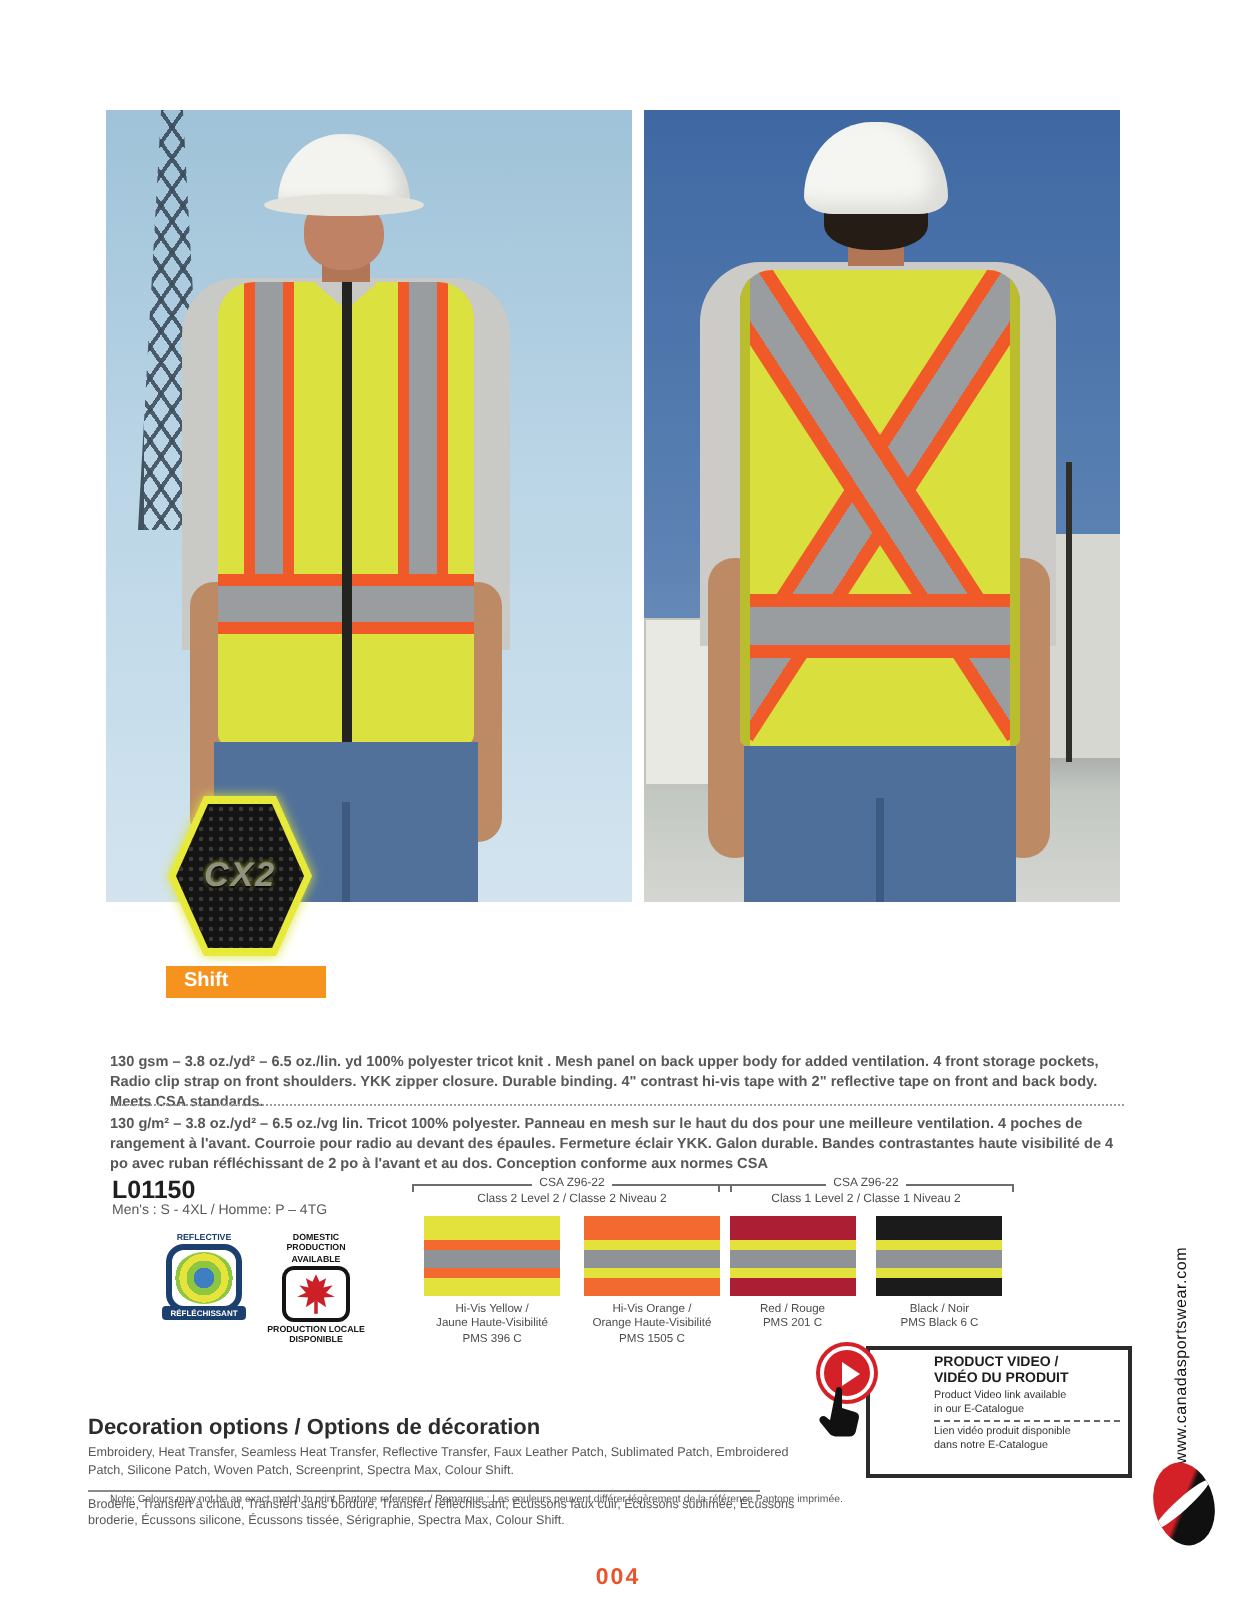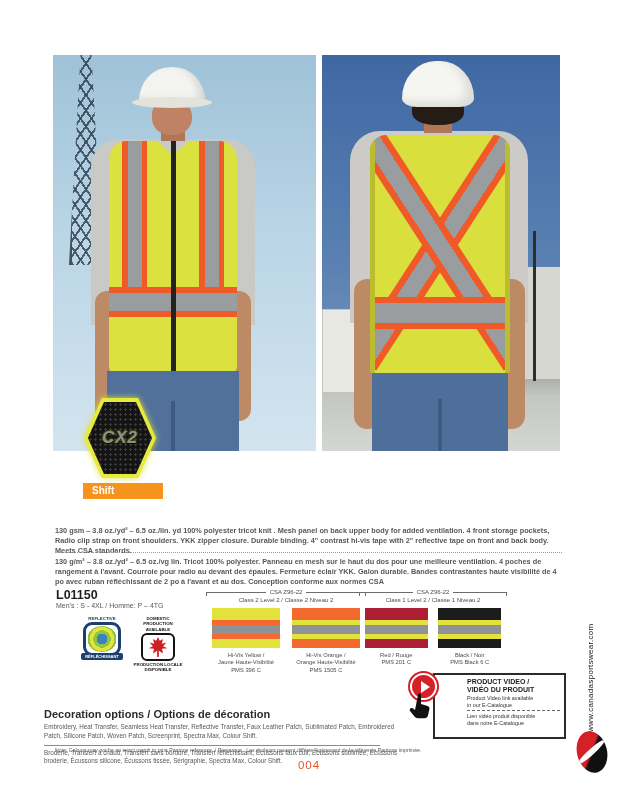--- a/index.html
+++ b/index.html
@@ -140,22 +140,22 @@
   .video-line { font-size:5.4px; color:#333; line-height:1.25; padding-left:26px; }
   .video-dash { border-top:1px dashed #666; margin:2px 0 2px 26px; }
   .video-icon-wrap { position:absolute; left:404px; top:671px; width:40px; height:62px; z-index:6; }
   .play-circle { position:absolute; left:6px; top:2px; width:27px; height:27px; border-radius:50%;
     background:#d42027; border:2px solid #fff; box-shadow:0 0 0 2px #d42027; display:flex; align-items:center; justify-content:center; }
   .play-tri { width:0; height:0; border-left:9px solid #fff; border-top:6px solid transparent; border-bottom:6px solid transparent; margin-left:3px; }
   .hand-svg { position:absolute; left:2px; top:22px; }
 
   
   .note { position:absolute; left:55px; top:747px; width:505px; font-size:5.2px; color:#57585a; }
-  .page-num { position:absolute; left:55px; top:759px; width:508px; text-align:center;
-    font-size:11.5px; font-weight:normal; color:#e8542e; letter-spacing:1px; }
+  .page-num { position:absolute; left:55px; top:783px; width:508px; text-align:center;
+    font-size:11.5px; font-weight:bold; color:#e8542e; letter-spacing:1px; }
 
   
   .website { position:absolute; left:586px; top:622px; height:110px; writing-mode:vertical-rl;
     transform:rotate(180deg); font-size:8px; color:#151515; letter-spacing:.3px; }
   .site-logo { position:absolute; left:577px; top:731px; width:30px; height:42px; transform:rotate(-14deg); }
   .logo-oval { position:absolute; inset:0; border-radius:50%;
     background:linear-gradient(125deg,#d42027 0 47%,#101010 53% 100%); overflow:hidden; }
   .logo-swoosh { position:absolute; left:-4px; top:44%; width:120%; height:14%; background:#fff;
     border-radius:50%; transform:rotate(-28deg); }
 </style>

